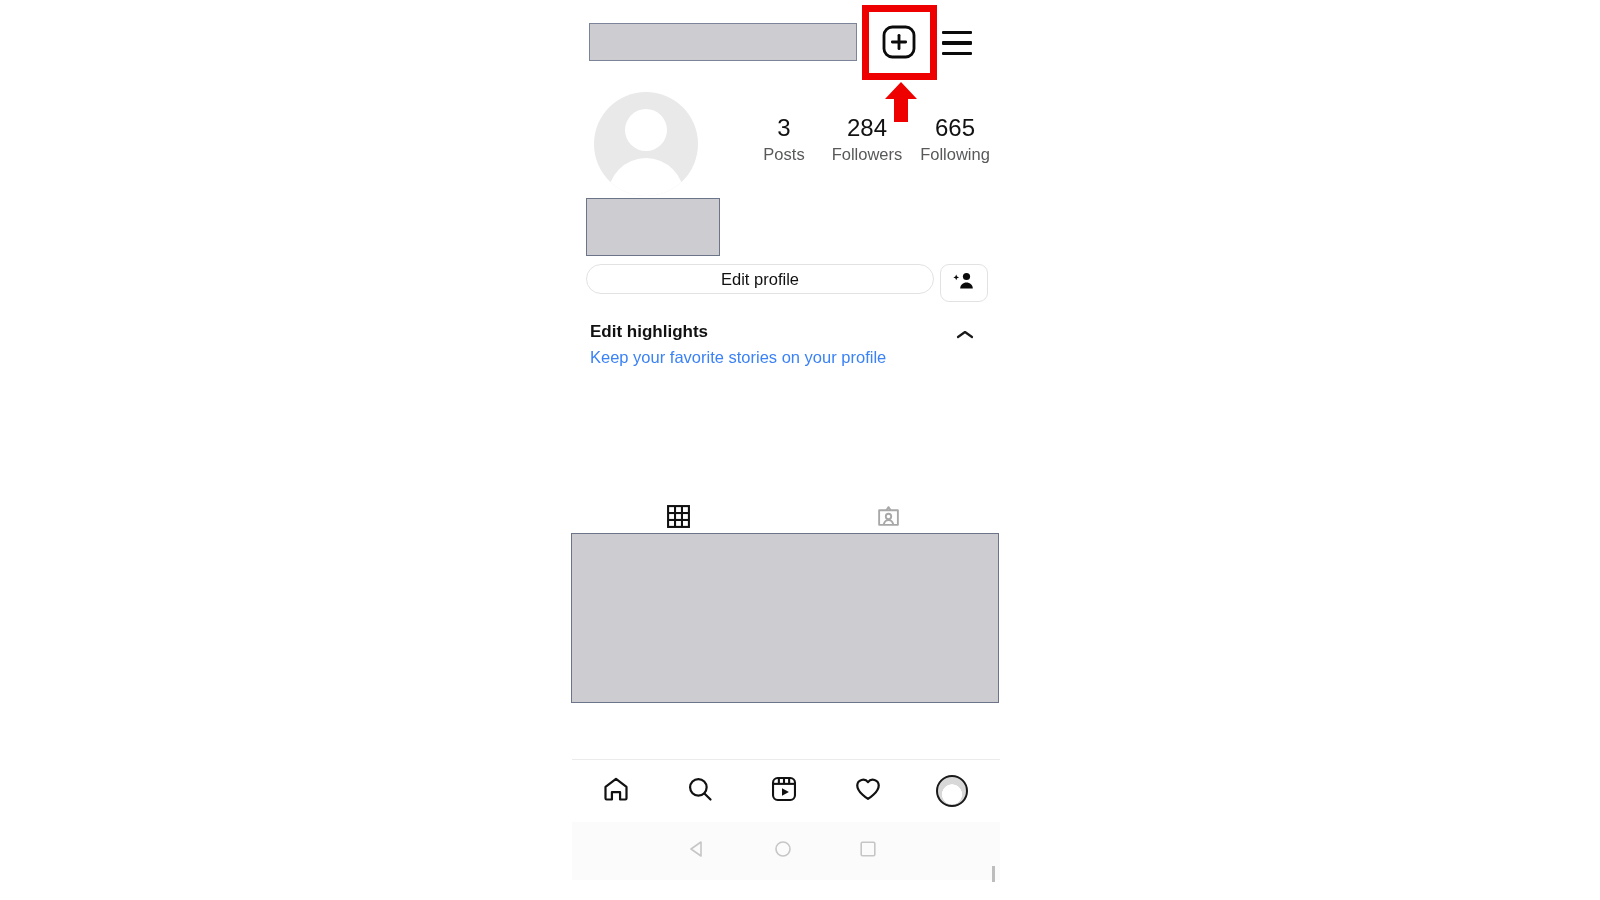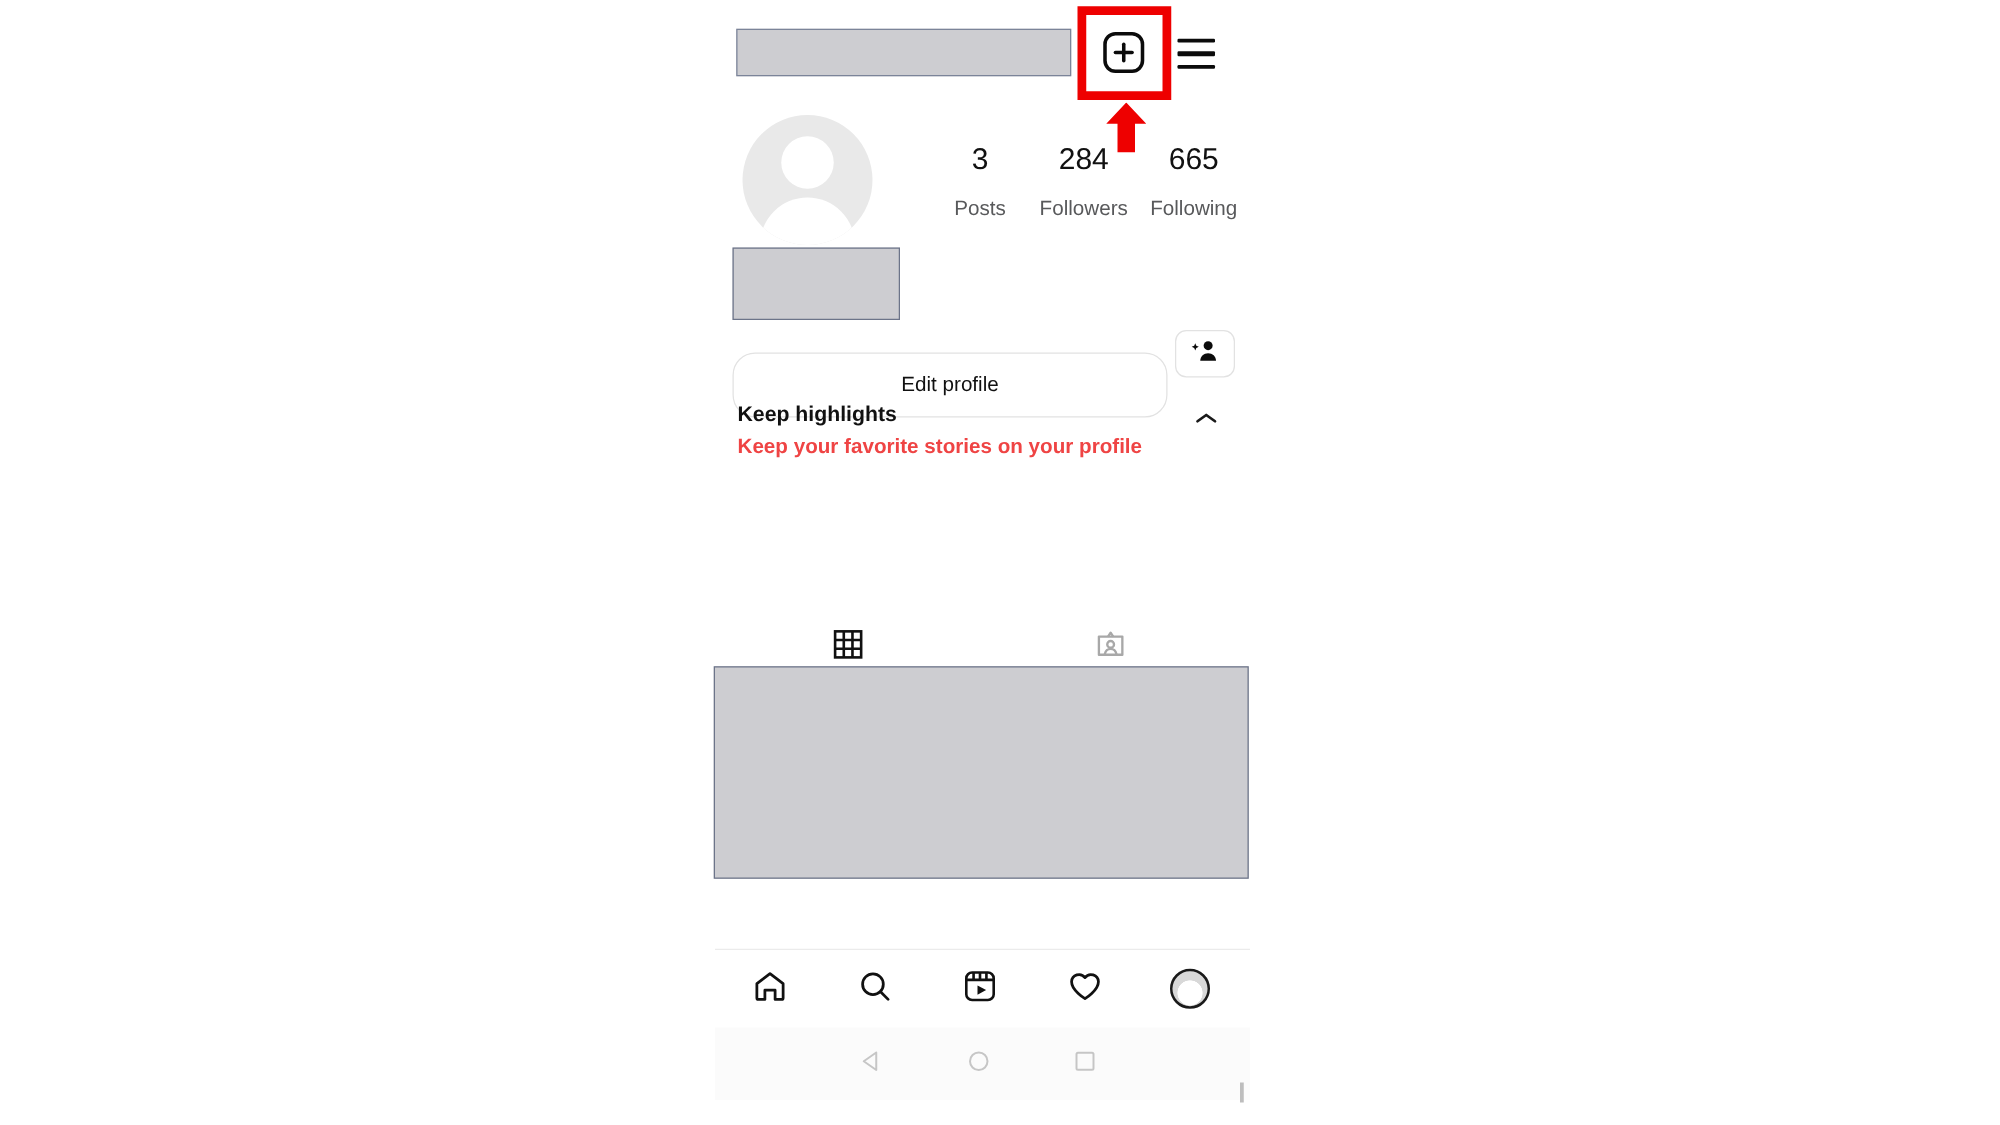--- a/index.html
+++ b/index.html
@@ -86,36 +86,36 @@
 
   .stats { position: absolute; left: 150px; top: 26px; width: 270px; height: 70px; }
   .stat { position: absolute; text-align: center; width: 100px; }
   .stat.posts     { left: 12px; }
   .stat.followers { left: 95px; }
   .stat.following { left: 183px; }
   .stat .num {
     font-size: 24px; color: #111; line-height: 28px; font-weight: 400;
   }
   .stat .lbl {
-    font-size: 16.5px; color: #58595b; line-height: 22px; margin-top: 14px;
+    font-size: 16.5px; color: #58595b; line-height: 22px; margin-top: 1px;
   }
 
   
   .bio-redaction {
     position: absolute; left: 14px; top: 198px;
     width: 134px; height: 58px;
     background: #cdcdd1;
     border: 1px solid #6c7489;
   }
 
   
   .actions { position: absolute; left: 0; top: 264px; width: 428px; height: 38px; }
   .edit-profile-btn {
-    position: absolute; left: 14px; top: 18px;
-    width: 348px; height: 52px;
+    position: absolute; left: 14px; top: 0;
+    width: 348px; height: 30px;
     border: 1px solid #e2e2e2; border-radius: 18px;
     background: #ffffff;
     display: flex; align-items: center; justify-content: center;
     font-size: 16.5px; color: #111;
   }
   .add-person-btn {
     position: absolute; left: 368px; top: 0;
     width: 48px; height: 38px;
     border: 1px solid #e2e2e2; border-radius: 9px;
     background: #ffffff;
@@ -123,21 +123,21 @@
   }
 
   
   .highlights { position: absolute; left: 0; top: 318px; width: 428px; height: 160px; }
   .hl-title {
     position: absolute; left: 18px; top: 4px;
     font-size: 17px; color: #111; font-weight: 700;
   }
   .hl-sub {
     position: absolute; left: 18px; top: 30px;
-    font-size: 16.5px; color: #ef4444; font-weight: bold;
+    font-size: 16.5px; color: #3b82f6;
   }
   .hl-chevron {
     position: absolute; left: 382px; top: 8px;
     width: 22px; height: 18px;
     display: flex; align-items: center; justify-content: center;
   }
   .hl-row { position: absolute; left: 0; top: 58px; width: 428px; height: 100px; }
   .hl-item { position: absolute; width: 80px; text-align: center; }
   .hl-item.i0 { left: 12px; }
   .hl-item.i1 { left: 107px; }
@@ -278,21 +278,21 @@
           <svg width="24" height="24" viewBox="0 0 24 24" fill="#0b0b0b">
             <circle cx="14.5" cy="7.5" r="3.6"></circle>
             <path d="M8.2 19.5c0-3.6 2.9-6 6.3-6s6.3 2.4 6.3 6z"></path>
             <path d="M4.2 5.6l.85 2.0 2.0.85-2.0.85-.85 2.0-.85-2.0-2.0-.85 2.0-.85z"></path>
           </svg>
         </span>
       </div>
     </div>
 
     <div class="highlights">
-      <div class="hl-title">Keep highlights</div>
+      <div class="hl-title">Edit highlights</div>
       <div class="hl-sub">Keep your favorite stories on your profile</div>
 
       <div class="hl-chevron">
         <svg width="18" height="12" viewBox="0 0 18 12" fill="none" stroke="#1a1a1a" stroke-width="2.2" stroke-linecap="round" stroke-linejoin="round">
           <polyline points="2,8 9,3 16,8"></polyline>
         </svg>
       </div>
 
     </div>
 

